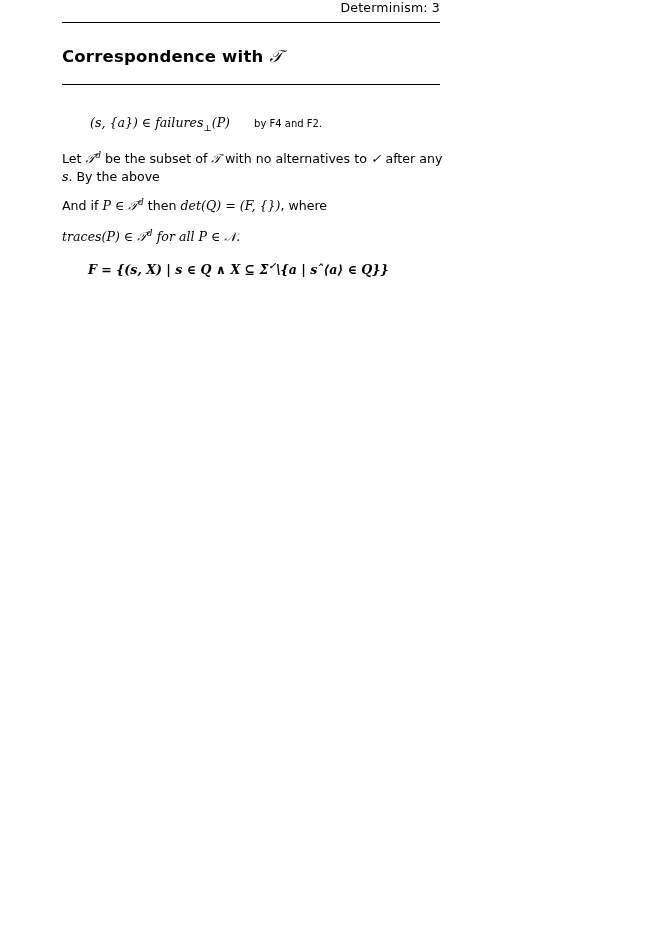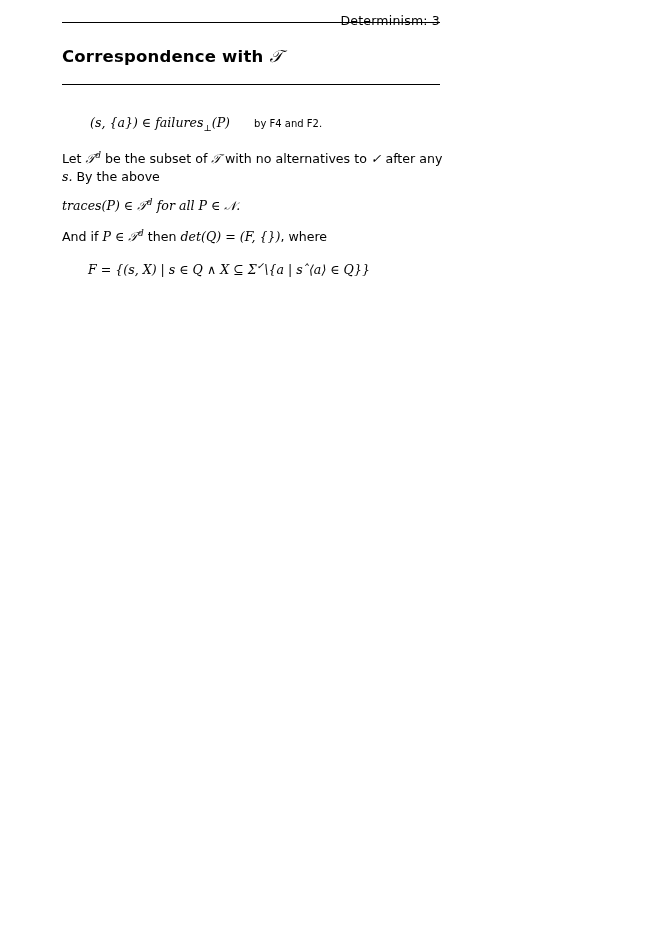--- a/index.html
+++ b/index.html
@@ -25,21 +25,20 @@
     position: absolute;
     left: 62px;
     top: 0px;
     width: 378px;
     text-align: right;
     font-size: 12.5px;
     letter-spacing: 0.2px;
   }
   .header .hdr-text {
     display: inline-block;
-    margin-top: 13px;
   }
   .rule {
     position: absolute;
     left: 62px;
     width: 378px;
     height: 1px;
     background: #000000;
   }
   .rule-top { top: 22px; }
   .rule-bottom { top: 84px; }
@@ -75,21 +74,21 @@
   }
   .para.tight { margin-bottom: 11px; }
 
   .math-block {
     margin: 16px 0 18px 0;
     text-align: left;
     font-family: "DejaVu Serif", serif;
     font-size: 12.6px;
   }
   .math-block.indent1 { padding-left: 28px; }
-  .math-block.indent2 { padding-left: 26px; }
+  .math-block.indent2 { padding-left: 26px; font-weight: bold; }
 
   .mi { font-family: "DejaVu Serif", serif; font-style: italic; }
   .mr { font-family: "DejaVu Serif", serif; font-style: normal; }
   .cal { font-family: "DejaVu Serif", serif; font-style: italic; }
   .op { font-family: "DejaVu Sans", sans-serif; font-style: normal; }
   .sup {
     font-size: 0.72em;
     vertical-align: super;
     line-height: 0;
   }
@@ -135,29 +134,29 @@
       <span>be the subset of</span>
       <span class="cal">𝒯</span>
       <span>with no alternatives to</span>
       <span class="mi">✓</span>
       <span>after any</span>
       <span class="mi">s.</span>
       <span>By the above</span>
     </p>
 
     <p class="para">
-      <span class="mi">traces(P) ∈ 𝒯</span><span class="sup mi">d</span>
-      <span class="mi">for all P ∈ 𝒩.</span>
-    </p>
-
-    <p class="para">
       <span>And if</span>
       <span class="nowrap"><span class="mi">P ∈ 𝒯</span><span class="sup mi">d</span></span>
       <span>then</span>
       <span class="mi">det(Q) = (F, {})</span><span>, where</span>
+    </p>
+
+    <p class="para">
+      <span class="mi">traces(P) ∈ 𝒯</span><span class="sup mi">d</span>
+      <span class="mi">for all P ∈ 𝒩.</span>
     </p>
 
     <div class="math-block indent2">
       <span class="mi">F = {(s, X) | s ∈ Q ∧ X ⊆ Σ</span><span class="sup mi">✓</span><span class="mi">\{a | sˆ⟨a⟩ ∈ Q}}</span>
     </div>
 
 
 
   </div>
 </div>

